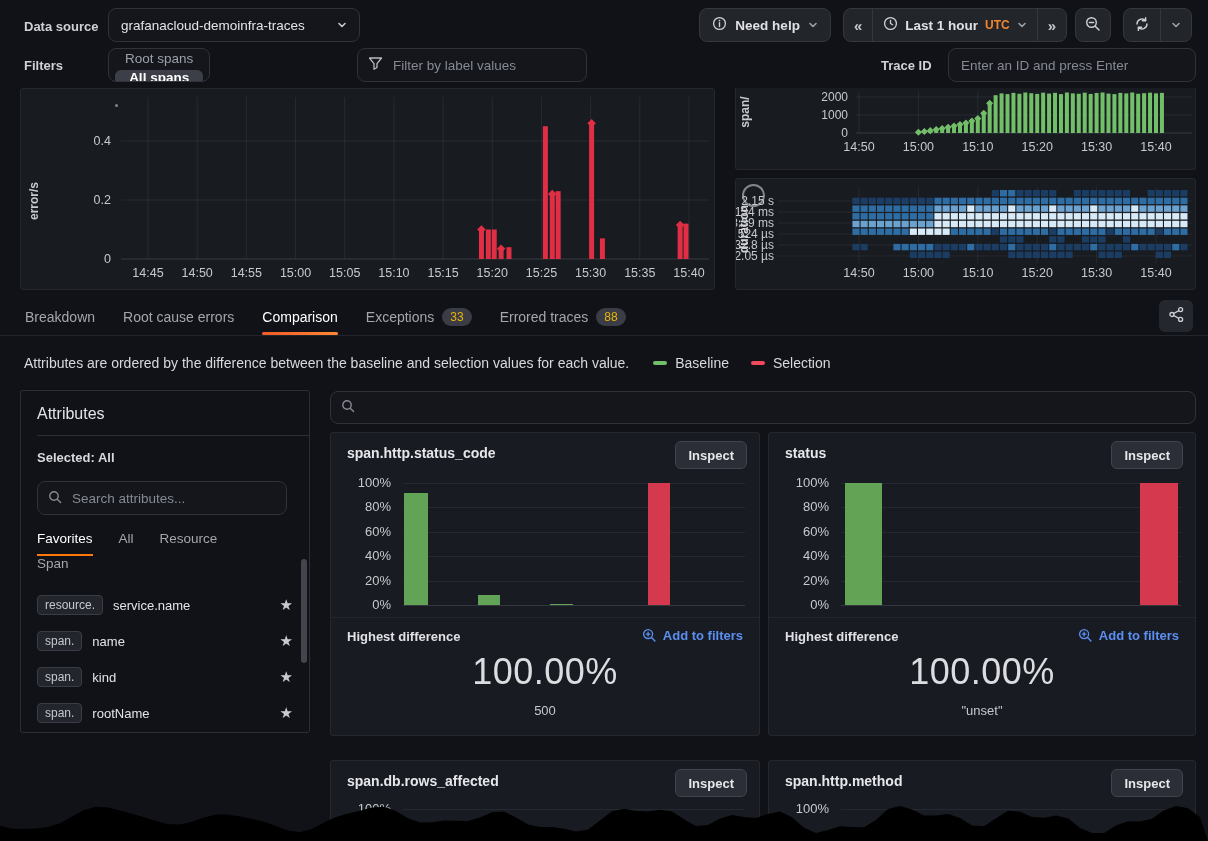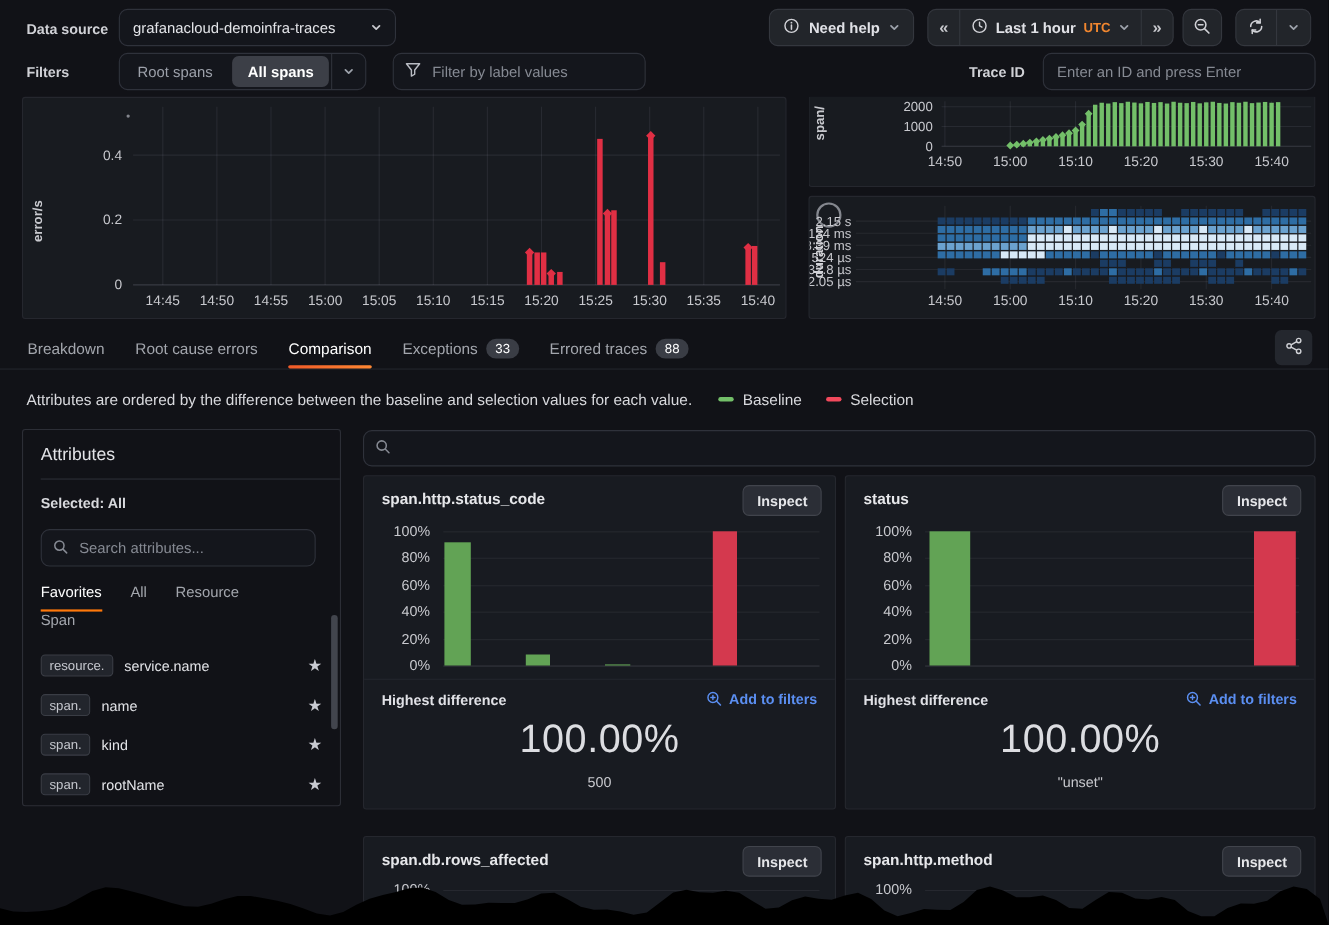--- a/index.html
+++ b/index.html
@@ -32,21 +32,21 @@
        border-left:1px solid #2f323b;cursor:pointer;}
   
   .panel{position:absolute;background:#181b20;border:1px solid #25272e;border-radius:3px;box-sizing:border-box;}
   
   #tabsbar{position:absolute;left:0;top:299px;width:1208px;height:37px;border-bottom:1px solid #23252c;box-sizing:border-box;}
   .tab{display:inline-flex;align-items:center;gap:8px;height:36px;margin-right:28px;color:#a3a6ad;font-size:14px;
        cursor:pointer;position:relative;}
   .tab.active{color:#fff;}
   .tab.active:after{content:"";position:absolute;left:0;right:0;bottom:0;height:3px;border-radius:2px;
        background:linear-gradient(90deg,#f05a28,#ff8833);}
-  .badge{background:#3a3d45;color:#ffffff;border-radius:10px;padding:2px 8px;font-size:12px;}
+  .badge{background:#3a3d45;color:#eab308;border-radius:10px;padding:2px 8px;font-size:12px;}
   
   #attr-panel{position:absolute;left:20px;top:390px;width:290px;height:343px;border:1px solid #2c2e36;
        border-radius:3px;box-sizing:border-box;padding:14px 16px;overflow:hidden;}
   .subtab{display:inline-block;margin-right:26px;padding-bottom:8px;color:#a3a6ad;font-size:13.5px;cursor:pointer;}
   .subtab.active{color:#fff;border-bottom:2px solid #ff780a;}
   .attr-row{display:flex;align-items:center;gap:10px;height:36px;cursor:pointer;}
   .chip{border:1px solid #3a3d45;background:#22252c;border-radius:4px;padding:2px 7px;font-size:12px;color:#c6c8cf;}
   .attr-name{font-size:13px;color:#e3e4e8;font-weight:500;}
   .star{margin-left:auto;color:#c8cad1;font-size:15px;cursor:pointer;}
   
@@ -123,21 +123,21 @@
         </div>
       <div class="seg">
           <span class="ic-chev"><svg width="10" height="10" viewBox="0 0 10 10">
               <path d="M2 3.5L5 6.5L8 3.5" fill="none" stroke-linecap="round" stroke-linejoin="round" stroke="#9da2ab" stroke-width="1.6"></path>
             </svg></span>
         </div>
     </div>
   </div>
 
   <span class="abs lbl" style="left:24px;top:58px;">Filters</span>
-  <div class="abs segmented" style="left:108px;top:48px;">
+  <div class="abs segmented" style="left:108px;top:48px;flex-direction:column;">
     <div class="opt">Root spans</div>
     <div class="opt sel">All spans</div>
     <div class="chev">
         <span class="ic-chev"><svg width="10" height="10" viewBox="0 0 10 10">
             <path d="M2 3.5L5 6.5L8 3.5" fill="none" stroke-linecap="round" stroke-linejoin="round" stroke="#9da2ab" stroke-width="1.6"></path>
           </svg></span>
       </div>
   </div>
   <div class="abs input" style="left:357px;top:48px;width:230px;">
     <span id="ic-funnel"><svg width="15" height="15" viewBox="0 0 15 15">

